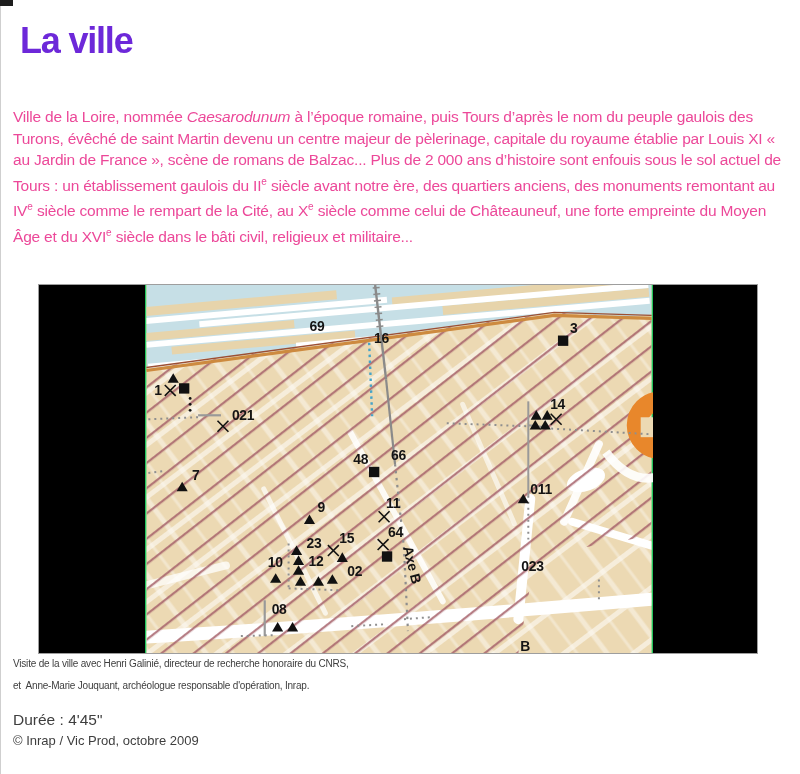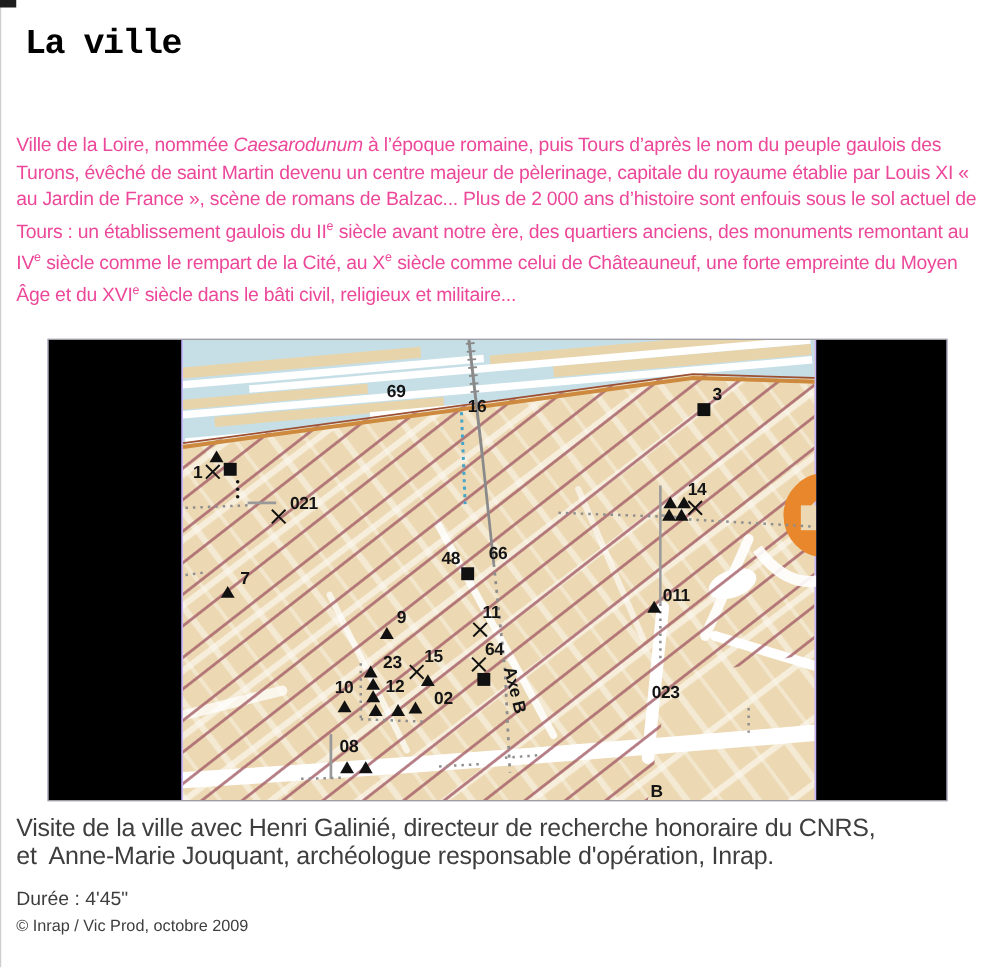--- a/index.html
+++ b/index.html
@@ -1,33 +1,33 @@
 <!DOCTYPE html>
 <html><head>
 <meta charset="utf-8">
 <style>
   html,body{margin:0;padding:0;width:800px;height:774px;background:#fff;overflow:hidden;}
   body{font-family:"Liberation Sans",sans-serif;color:#3e3e3e;position:relative;}
   .left-rule{position:absolute;left:0;top:0;width:1px;height:774px;background:#cfcfcf;}
   .corner-mark{position:absolute;left:0;top:0;width:13px;height:6px;background:#1d1d1d;}
-  .page-title{position:absolute;left:20px;top:20px;margin:0;font-size:28px;font-weight:bold;
-              color:#000000;letter-spacing:-1.2px;font-family:Liberation Mono, monospace;}
+  .page-title{position:absolute;left:20px;top:20px;margin:0;font-size:36px;font-weight:bold;
+              color:#6d28d9;letter-spacing:-1.2px;}
   .intro{position:absolute;left:13px;top:106px;width:780px;margin:0;font-size:15.5px;
          line-height:21.5px;letter-spacing:-0.2px;color:#ec4899;}
   .seg-italic{font-style:italic;}
   .seg-sup{font-size:10px;vertical-align:6px;letter-spacing:0;}
-  .video-frame{position:absolute;left:38px;top:271px;width:718px;height:368px;background:#c4b5fd;
+  .video-frame{position:absolute;left:38px;top:284px;width:718px;height:368px;background:#22c55e;
                border:1px solid #9e9e9e;display:flex;}
   .letterbox{background:#000;height:100%;}
   .letterbox.left{width:106px;}
   .letterbox.right{flex:1;}
   .map-wrap{width:508px;height:368px;overflow:hidden;}
   .site-label{font-family:"Liberation Sans",sans-serif;font-size:14px;font-weight:600;
               fill:#141414;letter-spacing:-0.3px;}
-  .caption{position:absolute;left:13px;top:653px;margin:0;font-size:20px;line-height:21.5px;
+  .caption{position:absolute;left:13px;top:653px;margin:0;font-size:10px;line-height:21.5px;
            letter-spacing:-0.2px;white-space:pre-wrap;color:#3e3e3e;}
   .duration{position:absolute;left:13px;top:711px;margin:0;font-size:15.5px;color:#3e3e3e;}
   .credit{position:absolute;left:13px;top:733px;margin:0;font-size:13px;color:#3e3e3e;}
 </style>
 </head>
 <body>
 
 <div class="left-rule"></div>
 <div class="corner-mark"></div>
 

